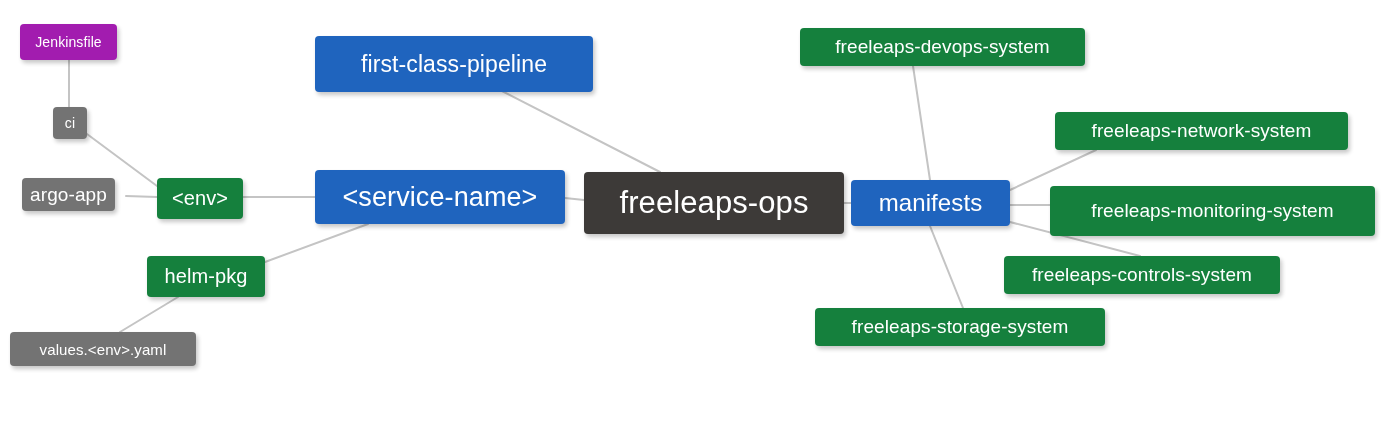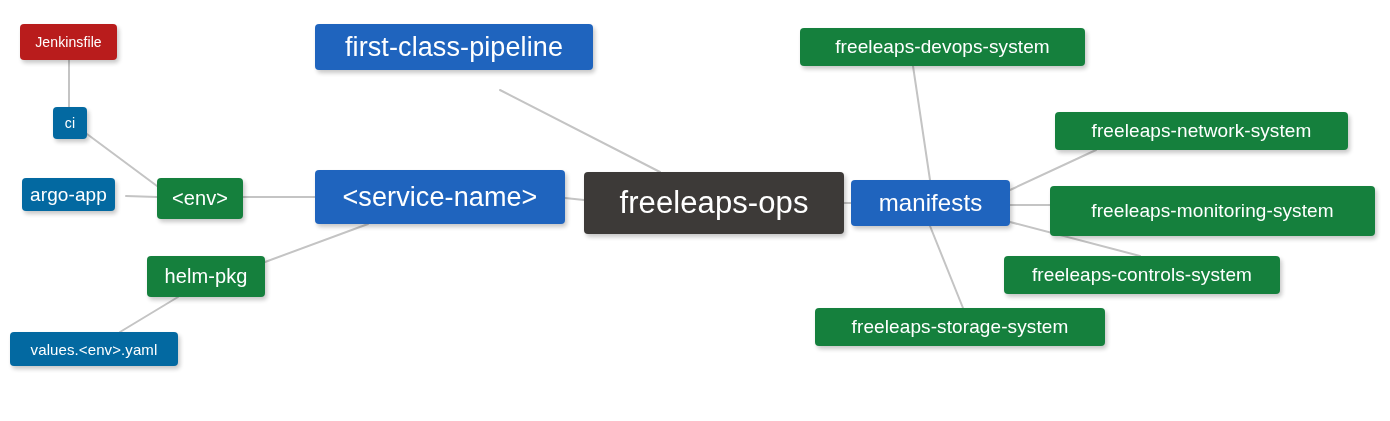--- a/index.html
+++ b/index.html
@@ -3,22 +3,22 @@
 <meta charset="utf-8">
 <style>
   html,body{margin:0;padding:0;background:#ffffff;}
   body{width:1390px;height:421px;position:relative;overflow:hidden;
        font-family:"Liberation Sans","DejaVu Sans",sans-serif;}
   #canvas{position:absolute;left:0;top:0;width:1390px;height:421px;}
   #edges{position:absolute;left:0;top:0;width:1390px;height:421px;pointer-events:none;}
   .node{position:absolute;display:flex;align-items:center;justify-content:center;
         box-sizing:border-box;border-radius:4px;color:#ffffff;white-space:nowrap;
         box-shadow:2px 3px 4px rgba(0,0,0,0.22);letter-spacing:0.1px;}
-  .n-orange{background:#b91c1c;}
-  .n-red{background:#0369a1;}
+  .n-orange{background:#a21caf;}
+  .n-red{background:#737373;}
   .n-green{background:#15803d;}
   .n-blue{background:#1F64BE;}
   .n-dark{background:#3D3A38;}
 </style>
 </head>
 <body>
 
 <div id="canvas">
   <svg id="edges" width="1390" height="421" viewBox="0 0 1390 421">
       <line x1="69" y1="60" x2="69" y2="107" stroke="#C4C4C4" stroke-width="2" stroke-linecap="round"></line>
@@ -34,22 +34,22 @@
       <line x1="1010" y1="190" x2="1096" y2="150" stroke="#C4C4C4" stroke-width="2" stroke-linecap="round"></line>
       <line x1="1010" y1="205" x2="1050" y2="205" stroke="#C4C4C4" stroke-width="2" stroke-linecap="round"></line>
       <line x1="1010" y1="222" x2="1140" y2="256" stroke="#C4C4C4" stroke-width="2" stroke-linecap="round"></line>
       <line x1="930" y1="226" x2="963" y2="308" stroke="#C4C4C4" stroke-width="2" stroke-linecap="round"></line>
     </svg>
 <div class="node n-orange" style="left: 20px; top: 24px; width: 97px; height: 36px; font-size: 14px;">Jenkinsfile</div>
     <div class="node n-red" style="left: 53px; top: 107px; width: 34px; height: 32px; font-size: 14px;">ci</div>
     <div class="node n-red" style="left: 22px; top: 178px; width: 93px; height: 33px; font-size: 19px;">argo-app</div>
     <div class="node n-green" style="left: 147px; top: 256px; width: 118px; height: 41px; font-size: 20px;">helm-pkg</div>
     <div class="node n-green" style="left: 157px; top: 178px; width: 86px; height: 41px; font-size: 20px;">&lt;env&gt;</div>
-    <div class="node n-red" style="left: 10px; top: 332px; width: 168px; height: 34px; font-size: 15px;">values.&lt;env&gt;.yaml</div>
-    <div class="node n-blue" style="left: 315px; top: 24px; width: 278px; height: 46px; font-size: 27px;">first-class-pipeline</div>
+    <div class="node n-red" style="left: 10px; top: 332px; width: 186px; height: 34px; font-size: 15px;">values.&lt;env&gt;.yaml</div>
+    <div class="node n-blue" style="left: 315px; top: 36px; width: 278px; height: 56px; font-size: 23px;">first-class-pipeline</div>
     <div class="node n-blue" style="left: 315px; top: 170px; width: 250px; height: 54px; font-size: 27px;">&lt;service-name&gt;</div>
     <div class="node n-dark" style="left: 584px; top: 172px; width: 260px; height: 62px; font-size: 31px;">freeleaps-ops</div>
     <div class="node n-blue" style="left: 851px; top: 180px; width: 159px; height: 46px; font-size: 24px;">manifests</div>
     <div class="node n-green" style="left: 800px; top: 28px; width: 285px; height: 38px; font-size: 19px;">freeleaps-devops-system</div>
     <div class="node n-green" style="left: 1055px; top: 112px; width: 293px; height: 38px; font-size: 19px;">freeleaps-network-system</div>
     <div class="node n-green" style="left: 1050px; top: 186px; width: 325px; height: 50px; font-size: 19px;">freeleaps-monitoring-system</div>
     <div class="node n-green" style="left: 1004px; top: 256px; width: 276px; height: 38px; font-size: 19px;">freeleaps-controls-system</div>
     <div class="node n-green" style="left: 815px; top: 308px; width: 290px; height: 38px; font-size: 19px;">freeleaps-storage-system</div>
   </div>
 

